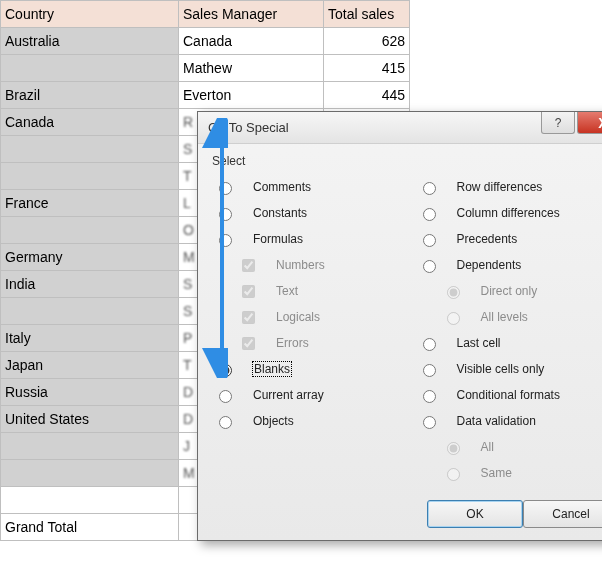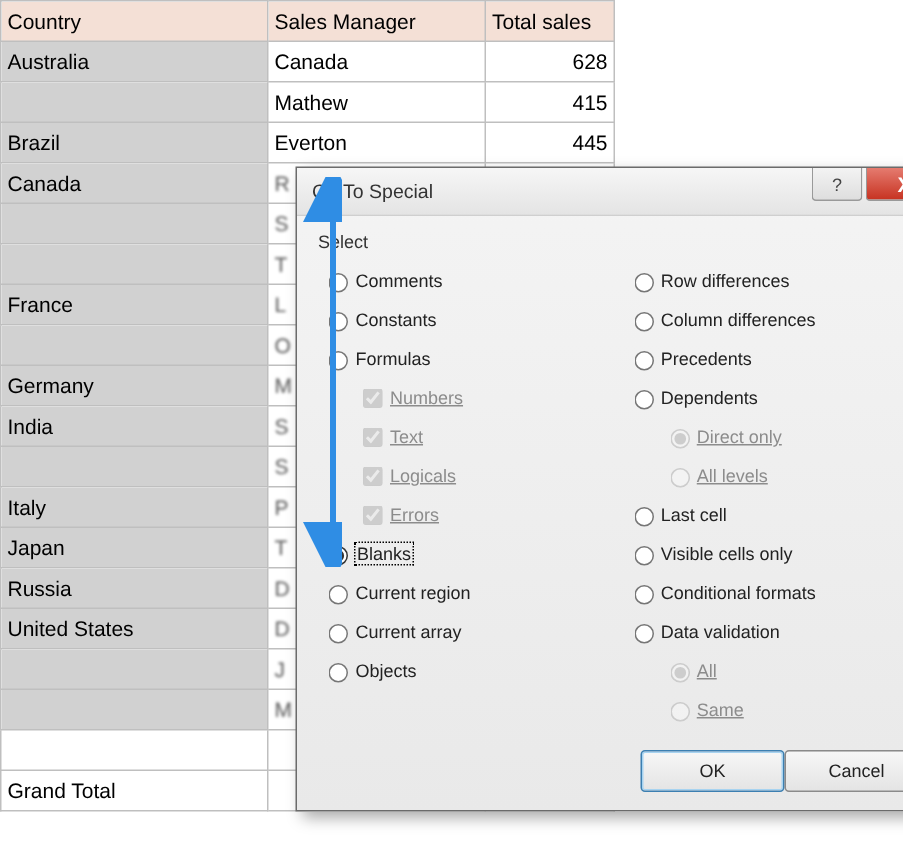--- a/index.html
+++ b/index.html
@@ -91,24 +91,24 @@
   }
   .select-label { margin-bottom: 6px; color:#333; }
   .cols {
     display: flex;
   }
   .col { flex:1; }
   .opt {
     display: flex;
     align-items: center;
     height: 26px;
-    gap: 2px;
+    gap: 18px;
     padding-left: 2px;
   }
-  .subopt { padding-left: 26px; text-decoration: underline; }
+  .subopt { padding-left: 26px; }
   .subopt input[type=radio] { }
   .opt.disabled { color:#8c8c8c; }
   .opt input[type=checkbox] { accent-color:#777; }
   .opt input[type=radio] { accent-color:#333; }
   .selected-blanks label {
     outline: 1px dotted #000;
     padding: 0 1px;
   }
 
   .buttons {
@@ -311,24 +311,20 @@
         <div class="opt subopt disabled">
             <input type="checkbox" checked="" disabled="" style="">
             <label>Errors</label>
           </div>
         <div class="opt selected-blanks">
             <input type="radio" name="g" checked="" style="">
             <label>Blanks</label>
           </div>
         <div class="opt">
             <input type="radio" name="g" style="">
-            <label>Current region</label>
-          </div>
-        <div class="opt">
-            <input type="radio" name="g" style="">
             <label>Current array</label>
           </div>
         <div class="opt">
             <input type="radio" name="g" style="">
             <label>Objects</label>
           </div>
       </div>
       <div class="col">
         <div class="opt">
             <input type="radio" name="g" style="">

